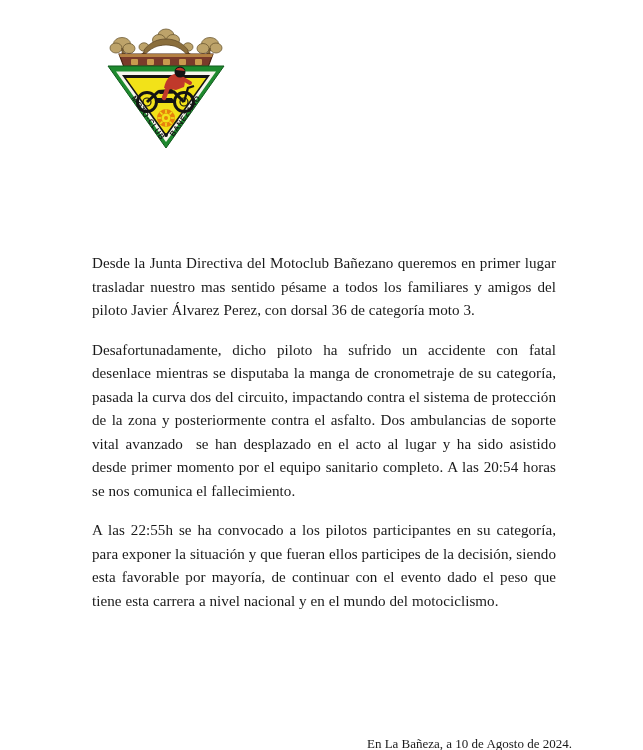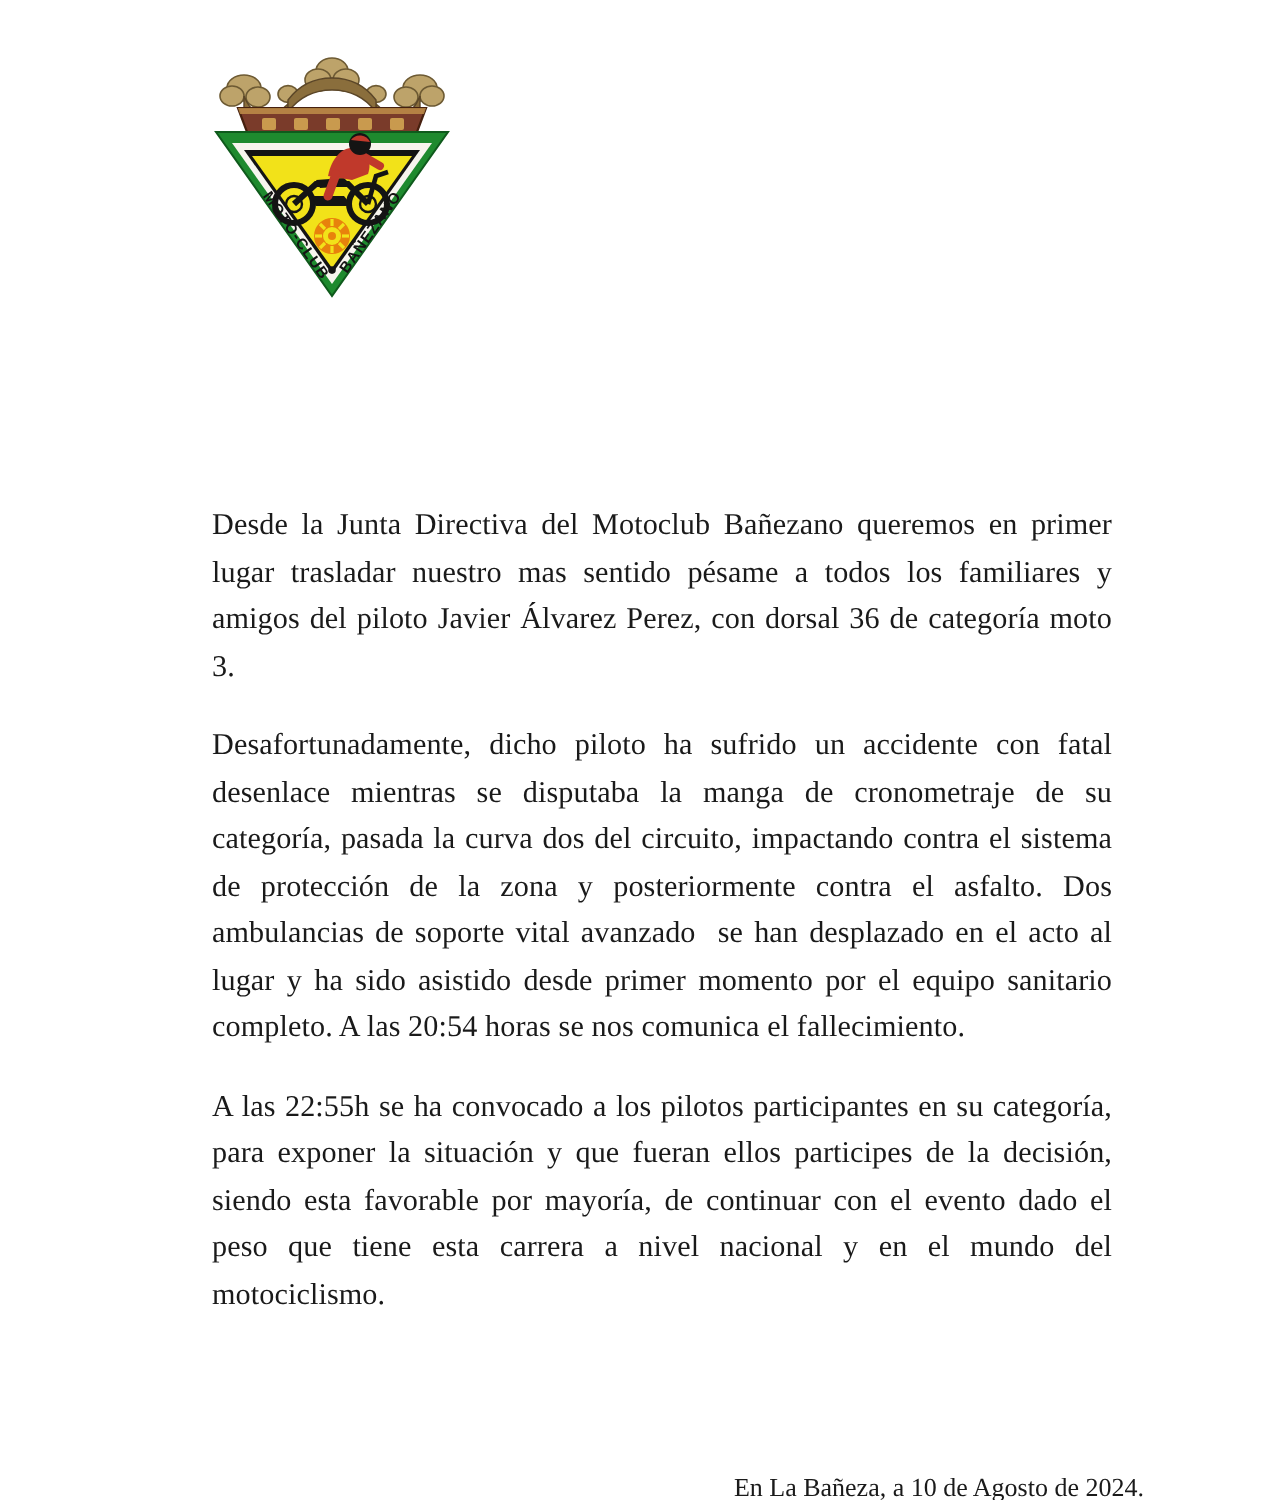--- a/index.html
+++ b/index.html
@@ -47,21 +47,21 @@
   }
 
   
   .letter-body {
     position: absolute;
     left: 88px;
     top: 252px;
     width: 468px;
   }
   .para {
-    margin: 0 0 16px 18px;
+    margin: 0 0 16px 4px;
     font-size: 15.1px;
     line-height: 23.5px;
     text-align: justify;
     text-justify: inter-word;
     hyphens: none;
     letter-spacing: 0.05px;
     white-space: pre-wrap;
   }
   .para:last-child {
     margin-bottom: 0;

